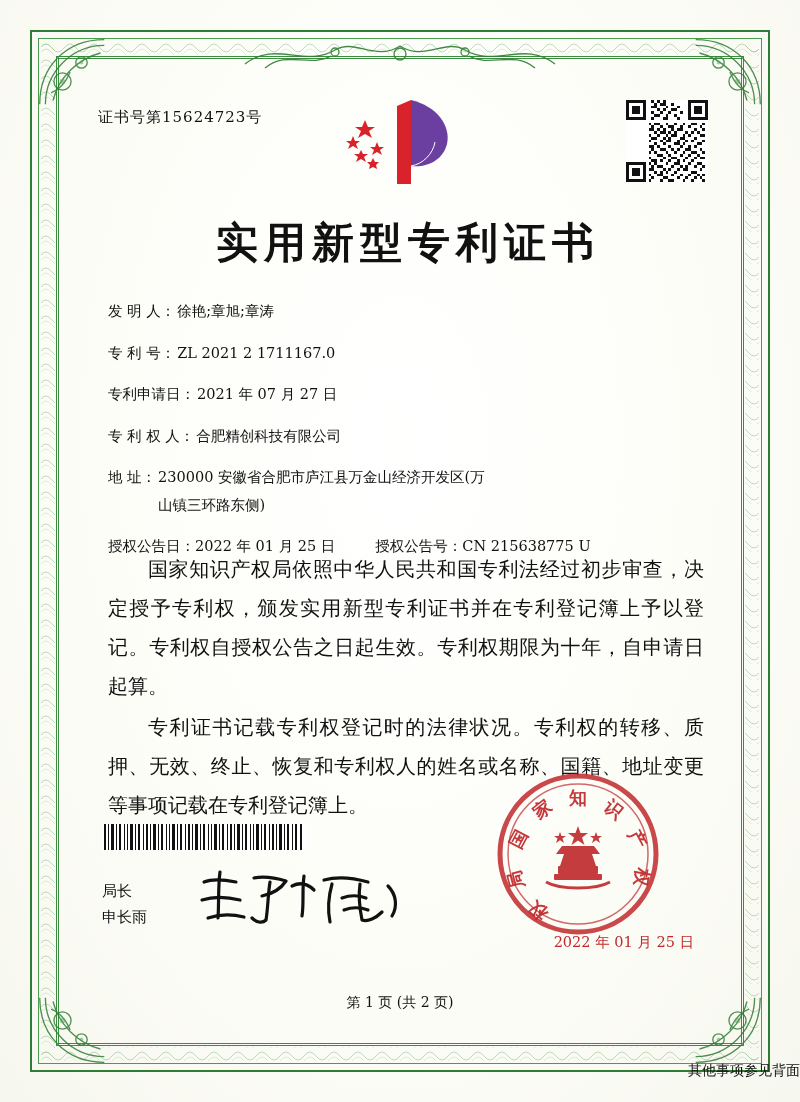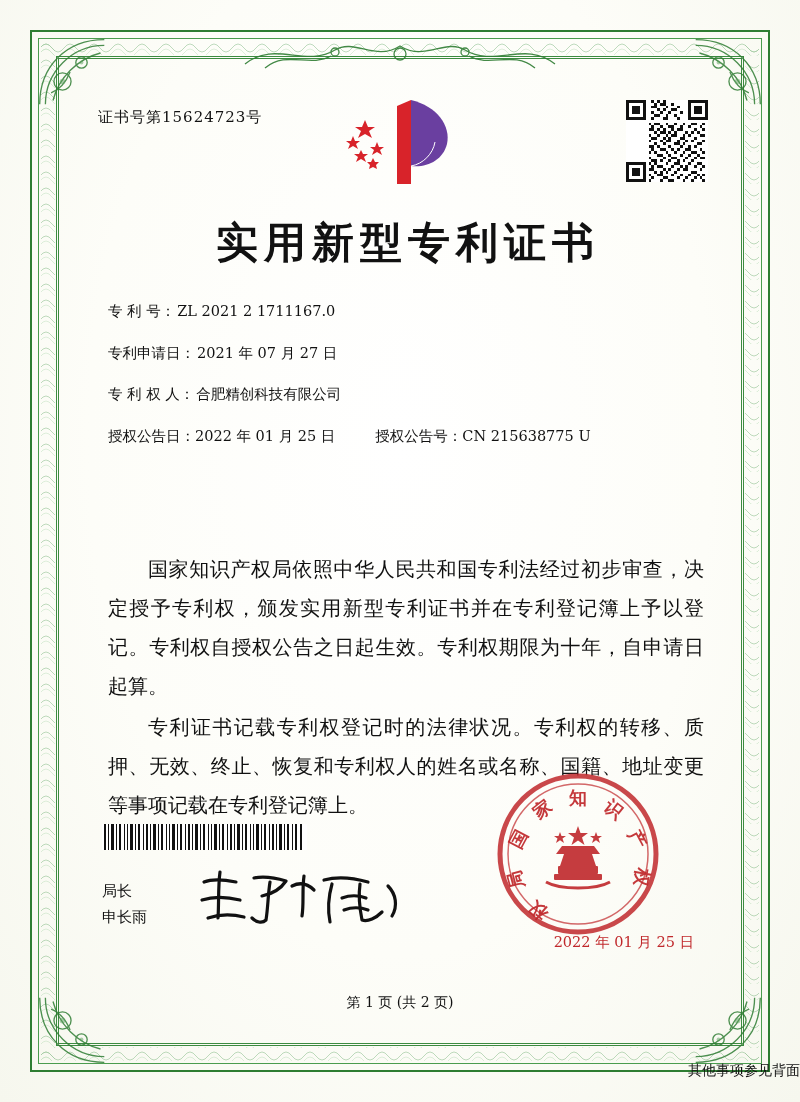--- a/index.html
+++ b/index.html
@@ -522,30 +522,38 @@
           <polygon points="52,50 54,55 59,55 55,58 57,63 52,60 47,63 49,58 45,55 50,55"></polygon>
           <polygon points="48,66 50,70 54,70 51,73 52,77 48,75 44,77 45,73 42,70 46,70"></polygon>
         </g>
       </g>
     </svg>
 
     <div class="title">实用新型专利证书</div>
 
     <div class="fields">
       <div class="field-row">
+        <span class="field-label">发 明 人：</span>
+        <span class="field-value">徐艳;章旭;章涛</span>
+      </div>
+      <div class="field-row">
         <span class="field-label">专 利 号：</span>
         <span class="field-value">ZL 2021 2 1711167.0</span>
       </div>
       <div class="field-row">
         <span class="field-label">专利申请日：</span>
         <span class="field-value">2021 年 07 月 27 日</span>
       </div>
       <div class="field-row">
         <span class="field-label">专 利 权 人：</span>
         <span class="field-value">合肥精创科技有限公司</span>
+      </div>
+      <div class="field-row">
+        <span class="field-label">地 址：</span>
+        <span class="field-value value-wrap">230000 安徽省合肥市庐江县万金山经济开发区(万山镇三环路东侧)</span>
       </div>
       <div class="field-row inline-two">
         <span class="field-label">授权公告日：</span>
         <span>2022 年 01 月 25 日</span>
         <span class="field-label second">授权公告号：</span>
         <span>CN 215638775 U</span>
       </div>
     </div>
 
     <div class="paragraphs">

